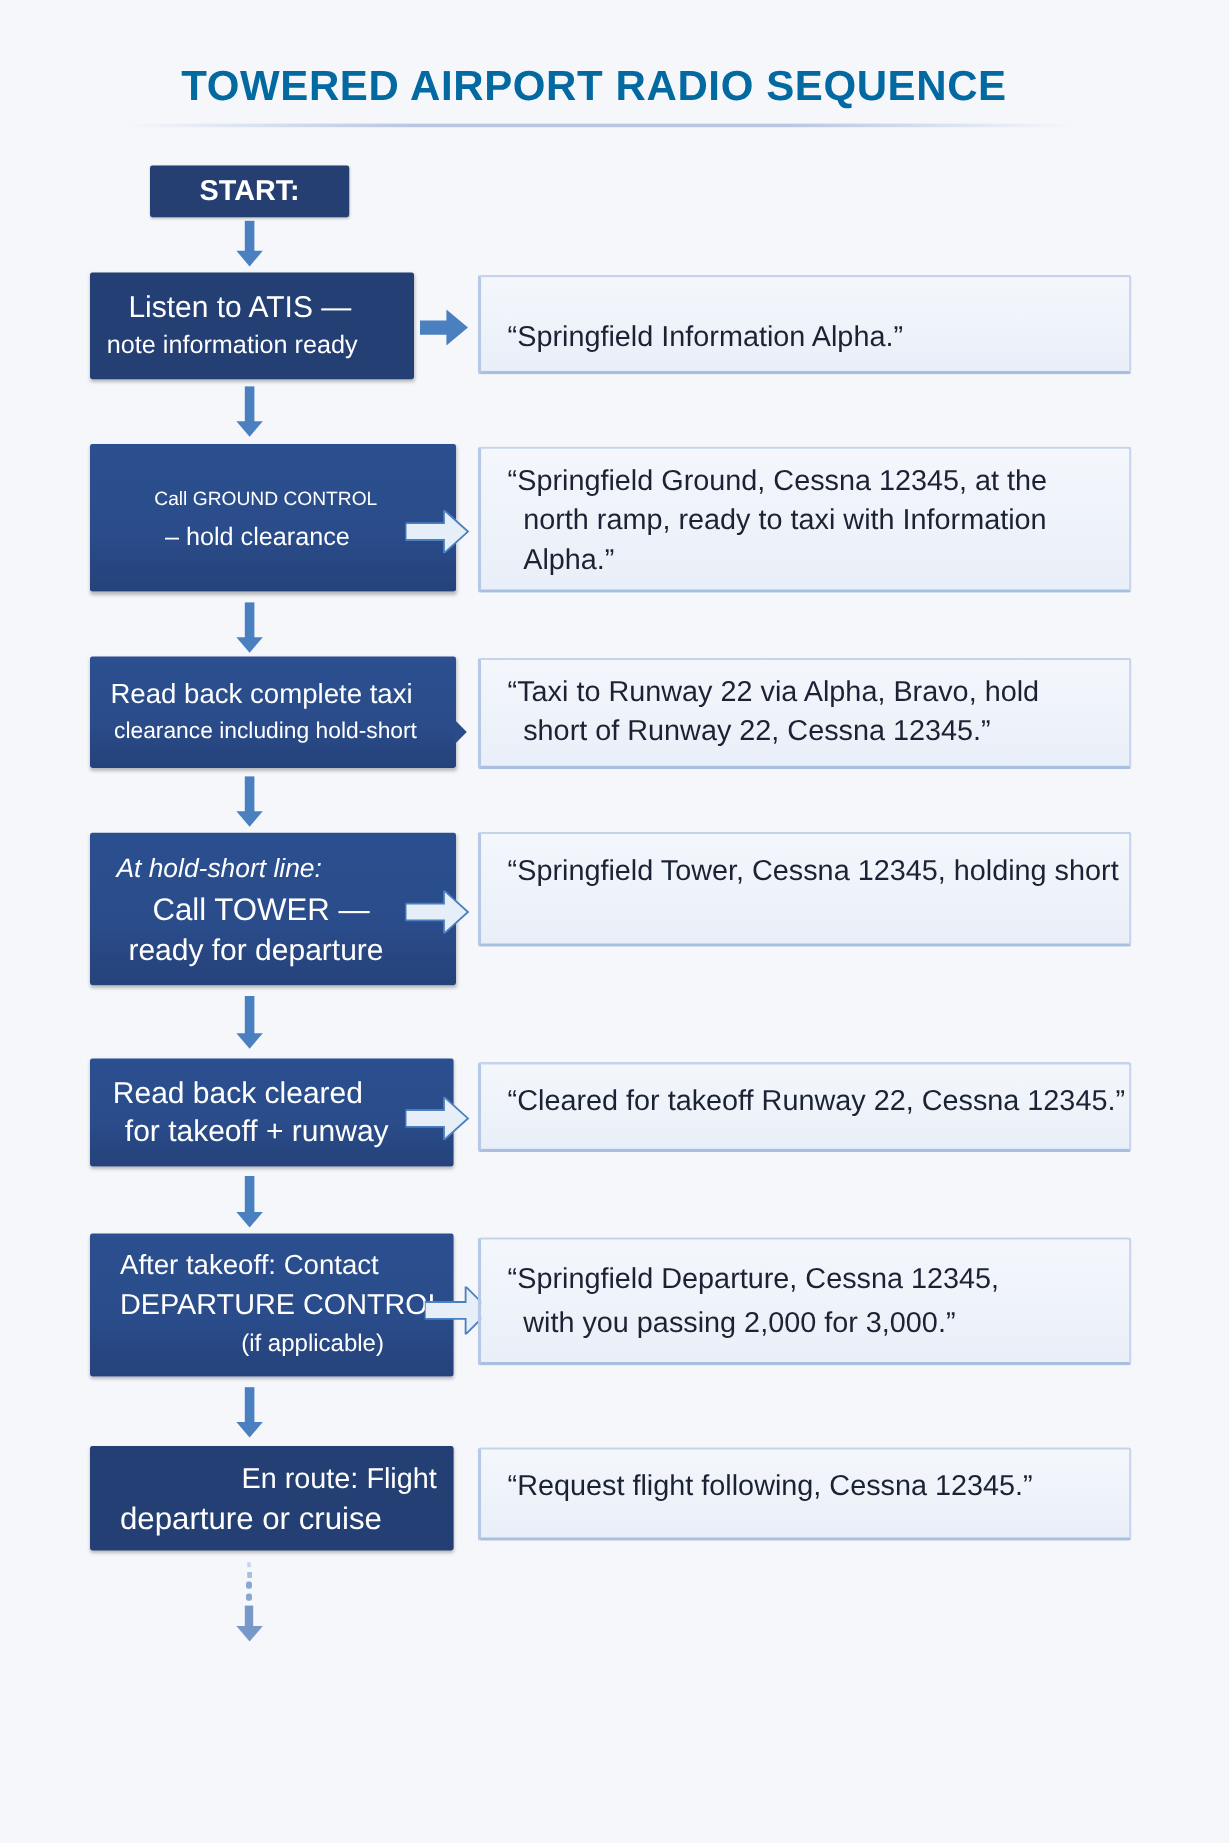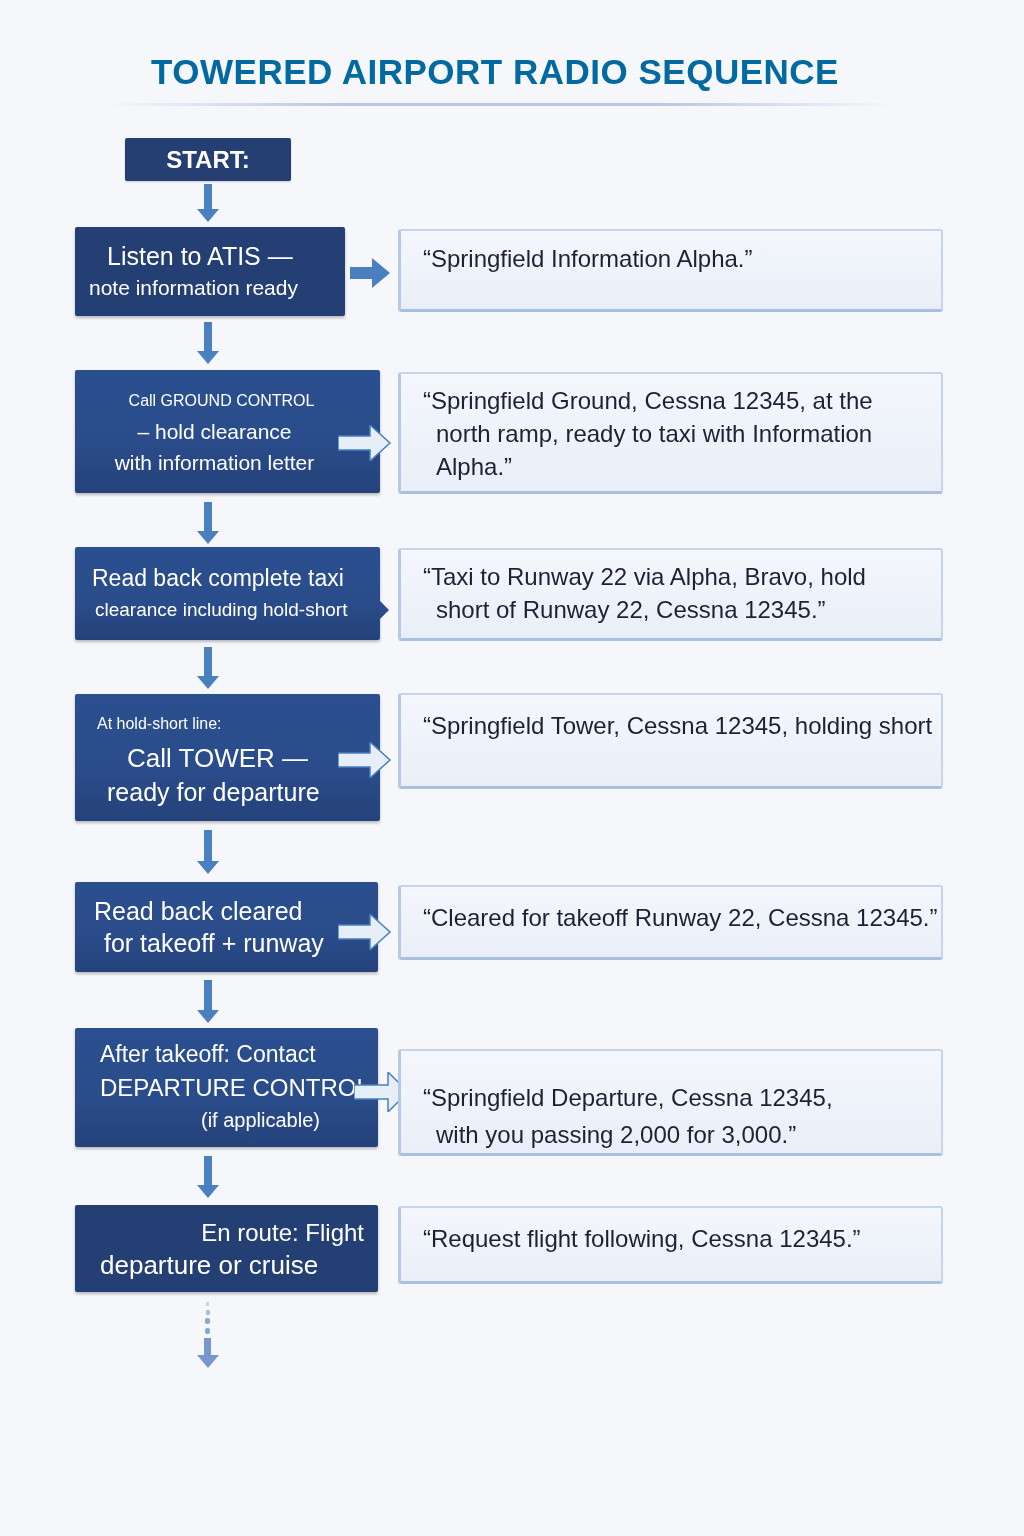--- a/index.html
+++ b/index.html
@@ -67,33 +67,32 @@
     <div class="head" style="top:25px;"></div>
 </div>
 
 <div class="step dark" style="top:227px;height:89px;width:270px;">
   <span class="ln" style="font-size:25px;padding-left:18px;">Listen to ATIS —</span>
   <span class="ln" style="font-size:21px;">note information ready</span>
 </div>
 <svg class="right-arrow" style="left:350px;top:258px;" width="42" height="30" viewBox="0 0 42 30">
   <polygon points="0,9 22,9 22,0 40,15 22,30 22,21 0,21" fill="#4a7fc0"></polygon>
 </svg>
-<div class="quote" style="top:229px;height:83px;padding-top:11px;">
+<div class="quote" style="top:229px;height:83px;padding-top:33px;">
   <span class="ln">“Springfield Information Alpha.”</span>
 </div>
 
 <div class="down" style="top:322px;height:42px;">
   <div class="shaft" style="height:30px;"></div>
     <div class="head" style="top:29px;"></div>
 </div>
 
 <div class="step" style="top:370px;height:123px;text-align:center;padding-right:40px;line-height:31px;">
   <span class="ln" style="font-size:16px;padding-left:14px;">Call GROUND CONTROL</span>
   <span class="ln" style="font-size:21px;">– hold clearance</span>
-  <span class="ln" style="font-size:21px;">with information letter</span>
 </div>
 <svg class="right-arrow" style="left:338px;top:425px;" width="54" height="36" viewBox="0 0 54 36">
   <polygon points="0,11 32,11 32,0 52,18 32,36 32,25 0,25" fill="#e6eef8" stroke="#4a7fc0" stroke-width="1.5"></polygon>
 </svg>
 <div class="quote" style="top:372px;height:122px;padding-top:10px;">
   <span class="ln">“Springfield Ground, Cessna 12345, at the</span>
   <span class="ln" style="padding-left:13px;">north ramp, ready to taxi with Information</span>
   <span class="ln" style="padding-left:13px;">Alpha.”</span>
 </div>
 
@@ -113,21 +112,21 @@
   <span class="ln">“Taxi to Runway 22 via Alpha, Bravo, hold</span>
   <span class="ln" style="padding-left:13px;">short of Runway 22, Cessna 12345.”</span>
 </div>
 
 <div class="down" style="top:647px;height:42px;">
   <div class="shaft" style="height:30px;"></div>
     <div class="head" style="top:29px;"></div>
 </div>
 
 <div class="step" style="top:694px;height:127px;line-height:34px;padding-left:22px;">
-  <span class="ln" style="font-size:16px;">At hold-short line:</span>
+  <span class="ln" style="font-size:22px;font-style:italic;">At hold-short line:</span>
   <span class="ln" style="font-size:26px;padding-left:30px;">Call TOWER —</span>
   <span class="ln" style="font-size:25px;padding-left:10px;">ready for departure</span>
 </div>
 <svg class="right-arrow" style="left:338px;top:742px;" width="54" height="36" viewBox="0 0 54 36">
   <polygon points="0,11 32,11 32,0 52,18 32,36 32,25 0,25" fill="#e6eef8" stroke="#4a7fc0" stroke-width="1.5"></polygon>
 </svg>
 <div class="quote" style="top:693px;height:96px;padding-top:14px;">
   <span class="ln">“Springfield Tower, Cessna 12345, holding short</span>
 </div>
 
@@ -153,21 +152,21 @@
 </div>
 
 <div class="step" style="top:1028px;height:119px;width:303px;line-height:33px;padding-left:25px;">
   <span class="ln" style="font-size:23px;">After takeoff: Contact</span>
   <span class="ln" style="font-size:24px;">DEPARTURE CONTROL</span>
   <span class="ln" style="font-size:20px;padding-left:101px;">(if applicable)</span>
 </div>
 <svg class="right-arrow" style="left:354px;top:1072px;" width="56" height="40" viewBox="0 0 56 40">
   <polygon points="0,13 34,13 34,0 54,20 34,40 34,27 0,27" fill="#e6eef8" stroke="#4a7fc0" stroke-width="1.5"></polygon>
 </svg>
-<div class="quote" style="top:1031px;height:107px;padding-top:28px;line-height:37px;margin-top:18px;">
+<div class="quote" style="top:1031px;height:107px;padding-top:14px;line-height:37px;">
   <span class="ln">“Springfield Departure, Cessna 12345,</span>
   <span class="ln" style="padding-left:13px;">with you passing 2,000 for 3,000.”</span>
 </div>
 
 <div class="down" style="top:1156px;height:43px;">
   <div class="shaft" style="height:30px;"></div>
     <div class="head" style="top:29px;"></div>
 </div>
 
 <div class="step dark" style="top:1205px;height:87px;width:303px;line-height:33px;padding-left:22px;">

